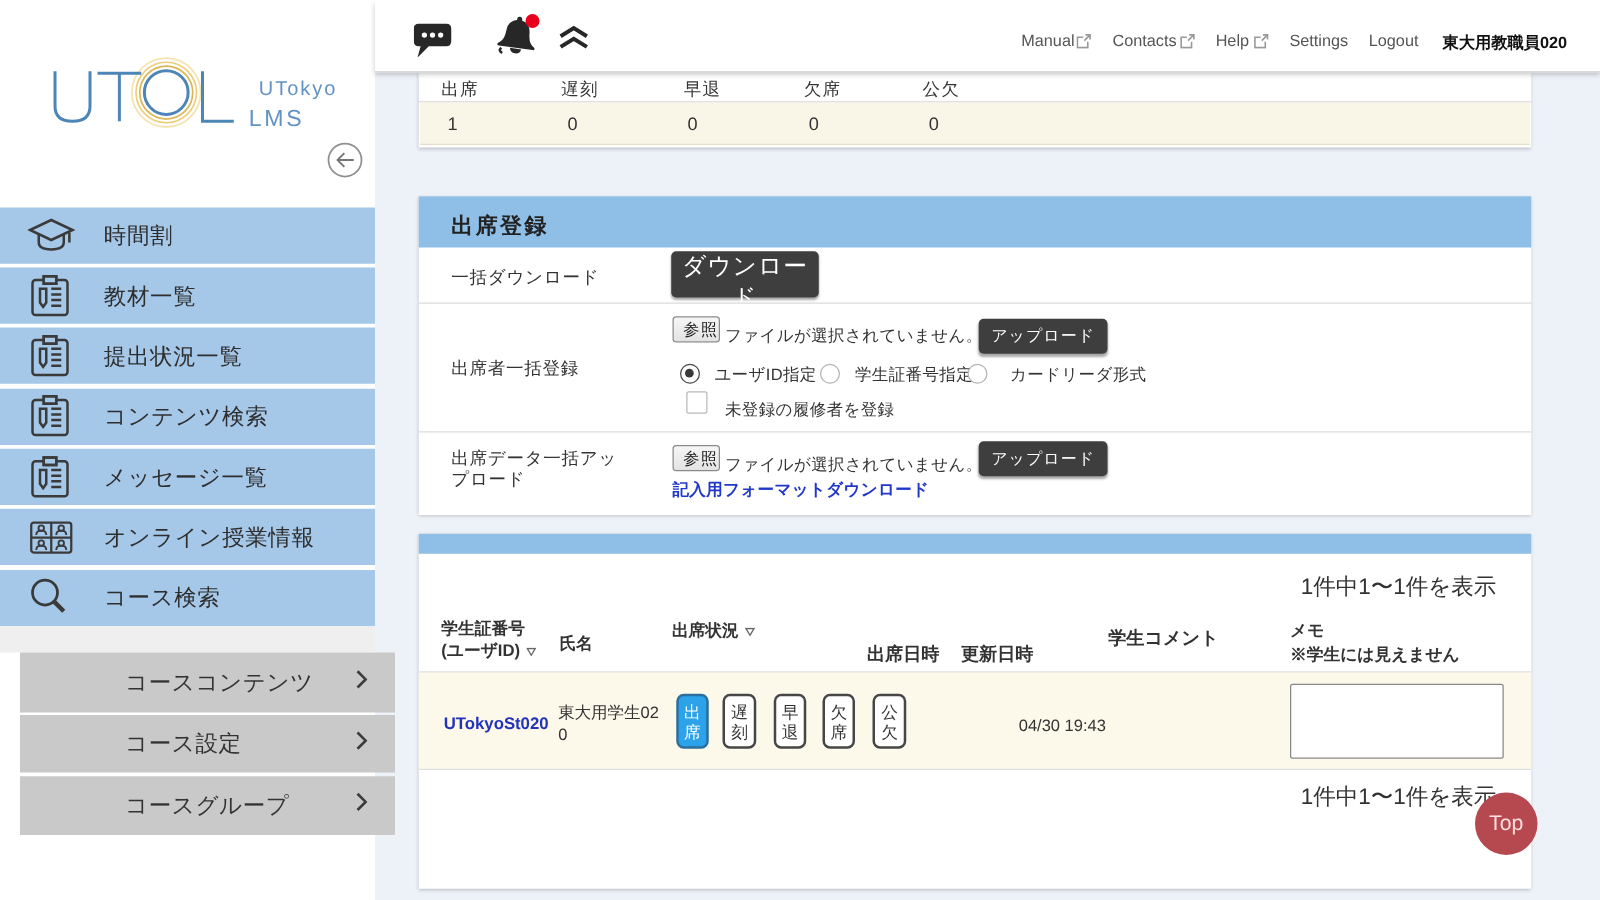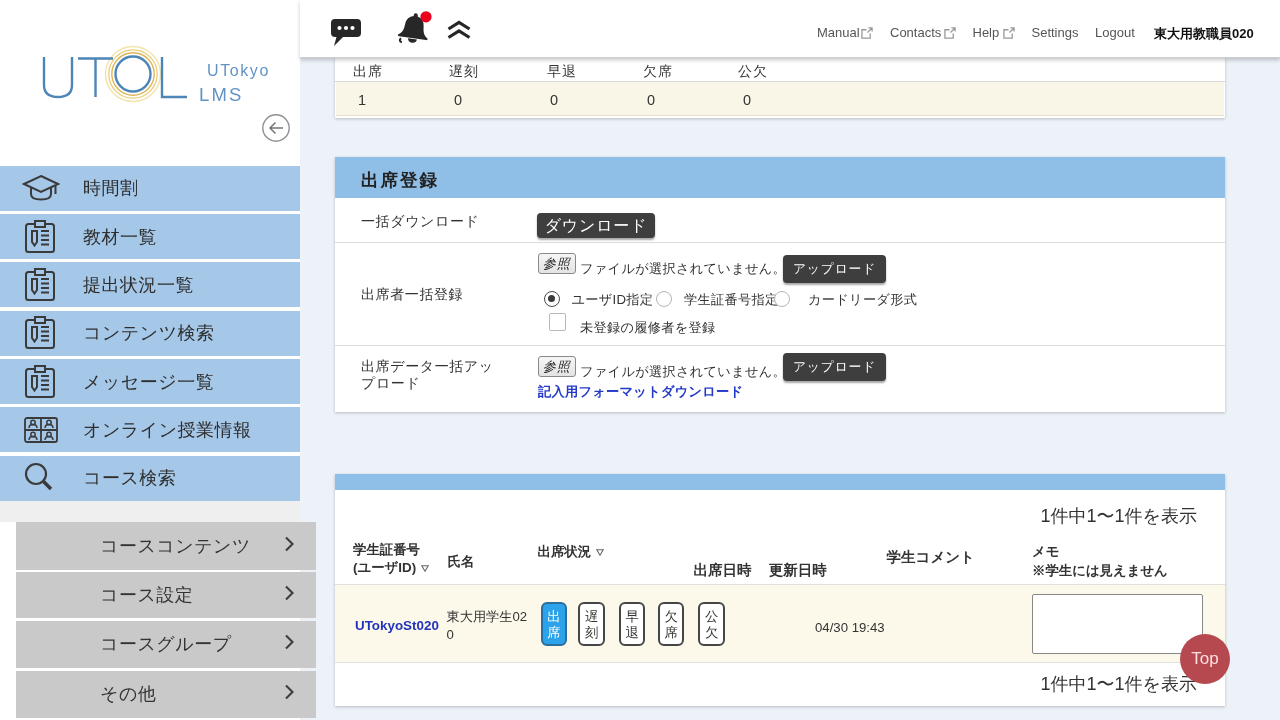--- a/index.html
+++ b/index.html
@@ -23,21 +23,21 @@
 .nav { position:absolute; top:25px; font-size:13px; color:#555; white-space:nowrap; }
 .navb { position:absolute; top:25px; font-size:13px; color:#111; font-weight:bold; white-space:nowrap; }
 
 
 #main { position:absolute; left:300px; top:58px; width:980px; height:662px; background:#edf1f8; }
 .panel { position:absolute; left:35px; width:890px; background:#fff; box-shadow:0 1px 3px rgba(0,0,0,.22); }
 .phead { background:#8fbee6; }
 .sep { position:absolute; left:0; width:890px; height:1px; background:#dcdcdc; }
 .lab { position:absolute; font-size:14px; color:#333; letter-spacing:0.6px; }
 .dbtn { position:absolute; background:#3e3e3e; color:#fff; text-align:center; border-radius:4px; letter-spacing:0.8px; box-shadow:0 2px 2px rgba(0,0,0,.35); }
-.refbtn { position:absolute; width:37.5px; height:21px; background:linear-gradient(#f6f6f6,#e3e3e3); border:1px solid #8a8a8a; border-radius:3px; font-size:13px; color:#222; text-align:center; line-height:19px; letter-spacing:1px;font-style:italic; }
+.refbtn { position:absolute; width:37.5px; height:21px; background:linear-gradient(#f6f6f6,#e3e3e3); border:1px solid #8a8a8a; border-radius:3px; font-size:13px; color:#222; text-align:right; line-height:19px; letter-spacing:1px; }
 .ftxt { position:absolute; font-size:13.2px; color:#333; letter-spacing:0.3px; }
 .radio { position:absolute; width:16px; height:16px; border-radius:50%; background:#fff; border:1.5px solid #b5b5b5; }
 .radio.sel { border-color:#4a4a4a; }
 .radio.sel::after { content:""; position:absolute; left:3px; top:3px; width:7px; height:7px; border-radius:50%; background:#3a3a3a; }
 .chk { position:absolute; width:17.5px; height:17.5px; background:#fff; border:1.5px solid #b9b9b9; border-radius:2px; }
 .blink { color:#2138c8; font-weight:bold; }
 
 
 .hd { position:absolute; font-size:13.4px; font-weight:bold; color:#333; white-space:nowrap; }
 .vbtn { position:absolute; width:26.5px; height:43.5px; background:#fff; border:2px solid #464646; border-radius:6px; color:#333; font-size:13.4px; line-height:15.5px; text-align:center; padding-top:5px; }
@@ -62,21 +62,21 @@
       <div class="abs" style="left:215px;top:34px;font-size:14.5px;color:#333">0</div>
       <div class="abs" style="left:312px;top:34px;font-size:14.5px;color:#333">0</div>
       <div class="abs" style="left:408px;top:34px;font-size:14.5px;color:#333">0</div>
     </div>
 
     <div class="panel" style="top:99px;height:255.4px">
       <div class="phead" style="position:absolute;left:0;top:0;width:890px;height:41px">
         <div class="abs" style="left:26px;top:11px;font-size:17.5px;font-weight:bold;color:#222;letter-spacing:2px">出席登録</div>
       </div>
       <div class="lab" style="left:26px;top:56px">一括ダウンロード</div>
-      <div class="dbtn" style="left:202px;top:56px;width:118px;height:25px;font-size:16px;line-height:25px">ダウンロード</div>
+      <div class="dbtn" style="left:202px;top:44px;width:118px;height:37px;font-size:19px;line-height:25px">ダウンロード</div>
       <div class="sep" style="top:85px"></div>
 
       <div class="lab" style="left:26px;top:129px">出席者一括登録</div>
       <div class="refbtn" style="left:203px;top:96px">参照</div>
       <div class="ftxt" style="left:245px;top:102.5px">ファイルが選択されていません。</div>
       <div class="dbtn" style="left:448px;top:97.5px;width:103px;height:28px;font-size:12.8px;line-height:28px">アップロード</div>
       <div class="radio sel" style="left:209px;top:133.5px"></div>
       <div class="ftxt" style="left:236.5px;top:133.5px">ユーザID指定</div>
       <div class="radio" style="left:321px;top:133.5px"></div>
       <div class="ftxt" style="left:349px;top:133.5px">学生証番号指定</div>
@@ -86,21 +86,21 @@
       <div class="ftxt" style="left:245px;top:162px">未登録の履修者を登録</div>
       <div class="sep" style="top:187.7px"></div>
 
       <div class="lab" style="left:26px;top:201px;width:140px;line-height:16.6px">出席データ一括アップロード</div>
       <div class="refbtn" style="left:203px;top:199px">参照</div>
       <div class="ftxt" style="left:245px;top:205.5px">ファイルが選択されていません。</div>
       <div class="dbtn" style="left:448px;top:196px;width:103px;height:28px;font-size:12.8px;line-height:28px">アップロード</div>
       <div class="ftxt blink" style="left:203px;top:226px">記入用フォーマットダウンロード</div>
     </div>
 
-    <div class="panel" style="top:416px;height:232px">
+    <div class="panel" style="top:369px;height:284px">
       <div class="phead" style="position:absolute;left:0;top:0;width:890px;height:16.4px"></div>
       <div class="abs" style="right:28px;top:32.5px;font-size:18px;color:#333;line-height:1.1">1件中1〜1件を表示</div>
       <div class="hd" style="left:18px;top:67px;line-height:17.5px">学生証番号<br>(ユーザID) <svg width="8" height="7" viewBox="0 0 8 7" style="margin-left:1px">
             <path d="M 0.8 0.8 L 7.2 0.8 L 4 6.2 Z" fill="none" stroke="#666" stroke-width="1.1"></path>
           </svg></div>
       <div class="hd" style="left:112.5px;top:78.5px">氏名</div>
       <div class="hd" style="left:202.5px;top:68.5px">出席状況 <svg width="8" height="7" viewBox="0 0 8 7" style="margin-left:1px">
             <path d="M 0.8 0.8 L 7.2 0.8 L 4 6.2 Z" fill="none" stroke="#666" stroke-width="1.1"></path>
           </svg></div>
       <div class="hd" style="left:358.6px;top:86.5px;font-size:14.5px">出席日時</div>
@@ -240,26 +240,20 @@
           </svg></div>
       </div>
     <div class="gitem" style="top:572.3px;height:45.5px">
         <div class="lb">コース設定</div>
         <div class="ar"><svg width="10" height="16" viewBox="0 0 10 16">
             <path d="M 2 1.5 L 8.5 8 L 2 14.5" fill="none" stroke="#3c3c3c" stroke-width="2.1"></path>
           </svg></div>
       </div>
     <div class="gitem" style="top:620.5px;height:47.5px">
         <div class="lb">コースグループ</div>
-        <div class="ar"><svg width="10" height="16" viewBox="0 0 10 16">
-            <path d="M 2 1.5 L 8.5 8 L 2 14.5" fill="none" stroke="#3c3c3c" stroke-width="2.1"></path>
-          </svg></div>
-      </div>
-    <div class="gitem" style="top:670.7px;height:47px">
-        <div class="lb">その他</div>
         <div class="ar"><svg width="10" height="16" viewBox="0 0 10 16">
             <path d="M 2 1.5 L 8.5 8 L 2 14.5" fill="none" stroke="#3c3c3c" stroke-width="2.1"></path>
           </svg></div>
       </div>
   </div>
   <div id="topbar">
     <svg class="abs" style="left:31px;top:18px" width="32" height="30" viewBox="0 0 32 30">
       <path d="M 4 1 L 26 1 Q 30 1 30 5 L 30 15 Q 30 19 26 19 L 12 19 L 3 28 L 5.5 19 L 4 19 Q 0 19 0 15 L 0 5 Q 0 1 4 1 Z" fill="#272727"></path>
       <circle cx="8.5" cy="10" r="2.1" fill="#fff"></circle>
         <circle cx="15" cy="10" r="2.1" fill="#fff"></circle>

